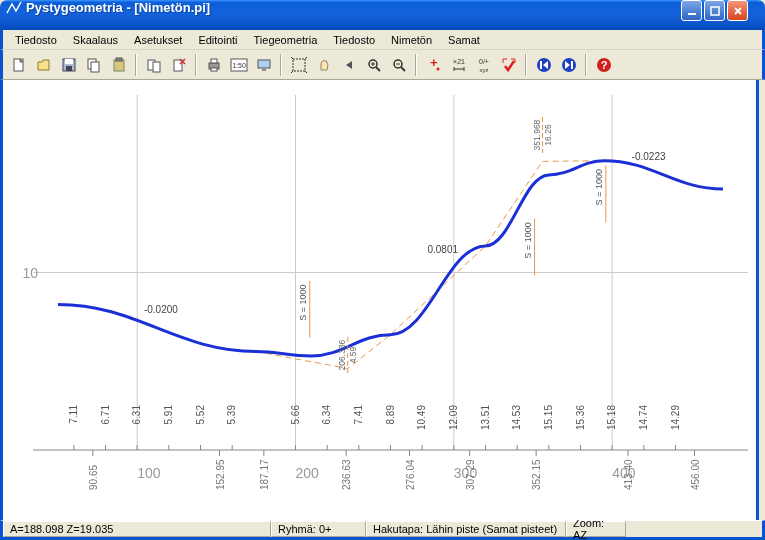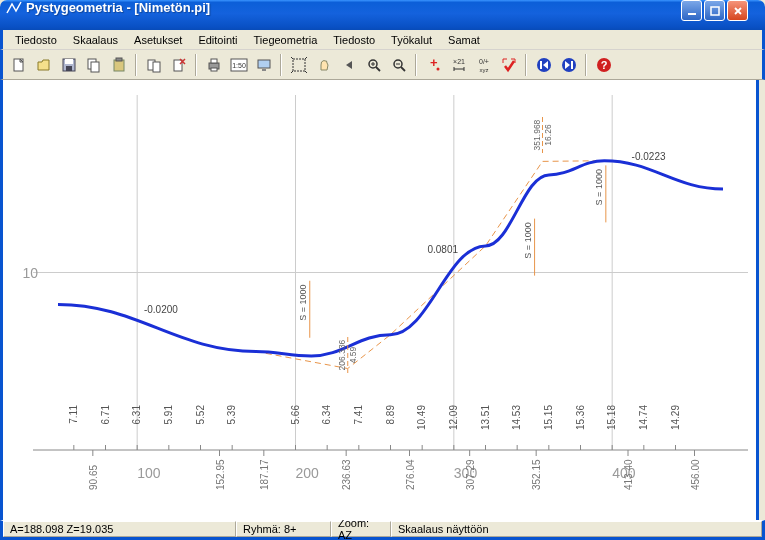--- a/index.html
+++ b/index.html
@@ -51,21 +51,21 @@
   </div>
 </div>
 
 <div class="menubar">
   <span class="menuitem">Tiedosto</span>
   <span class="menuitem">Skaalaus</span>
   <span class="menuitem">Asetukset</span>
   <span class="menuitem">Editointi</span>
   <span class="menuitem">Tiegeometria</span>
   <span class="menuitem">Tiedosto</span>
-  <span class="menuitem">Työkalut</span>
+  <span class="menuitem">Nimetön</span>
   <span class="menuitem">Samat</span>
 </div>
 
 <div class="toolbar">
   <div class="tbtn">
       <svg width="16" height="16">
         <rect x="3" y="2" width="9" height="12" fill="#fff" stroke="#555"></rect>
         <path d="M9,2 L12,5 L9,5 Z" fill="#ccc" stroke="#555"></path>
       </svg>
     </div>
@@ -291,17 +291,17 @@
       <line x1="533.1666666666667" y1="370" x2="533.1666666666667" y2="376" stroke="#888"></line>
       <text x="537.1666666666667" y="410" font-size="10" fill="#777" transform="rotate(-90 537.1666666666667 410)" text-anchor="start">352.15</text>
       <line x1="625" y1="370" x2="625" y2="376" stroke="#888"></line>
       <text x="629" y="410" font-size="10" fill="#777" transform="rotate(-90 629 410)" text-anchor="start">413.40</text>
       <line x1="691.5" y1="370" x2="691.5" y2="376" stroke="#888"></line>
       <text x="695.5" y="410" font-size="10" fill="#777" transform="rotate(-90 695.5 410)" text-anchor="start">456.00</text>
     </svg>
 </div>
 
 <div class="statusbar">
-  <div class="statcell" style="width:233px">A=188.098  Z=19.035</div>
-  <div class="statcell" style="width:95px">Ryhmä: 8+</div>
+  <div class="statcell" style="width:268px">A=188.098  Z=19.035</div>
+  <div class="statcell" style="width:95px">Ryhmä: 0+</div>
+  <div class="statcell" style="width:200px">Hakutapa: Lähin piste (Samat pisteet)</div>
   <div class="statcell" style="width:60px">Zoom: AZ</div>
-  <div class="statcell" style="flex:1">Skaalaus näyttöön</div>
 </div>
 
 </body></html>

